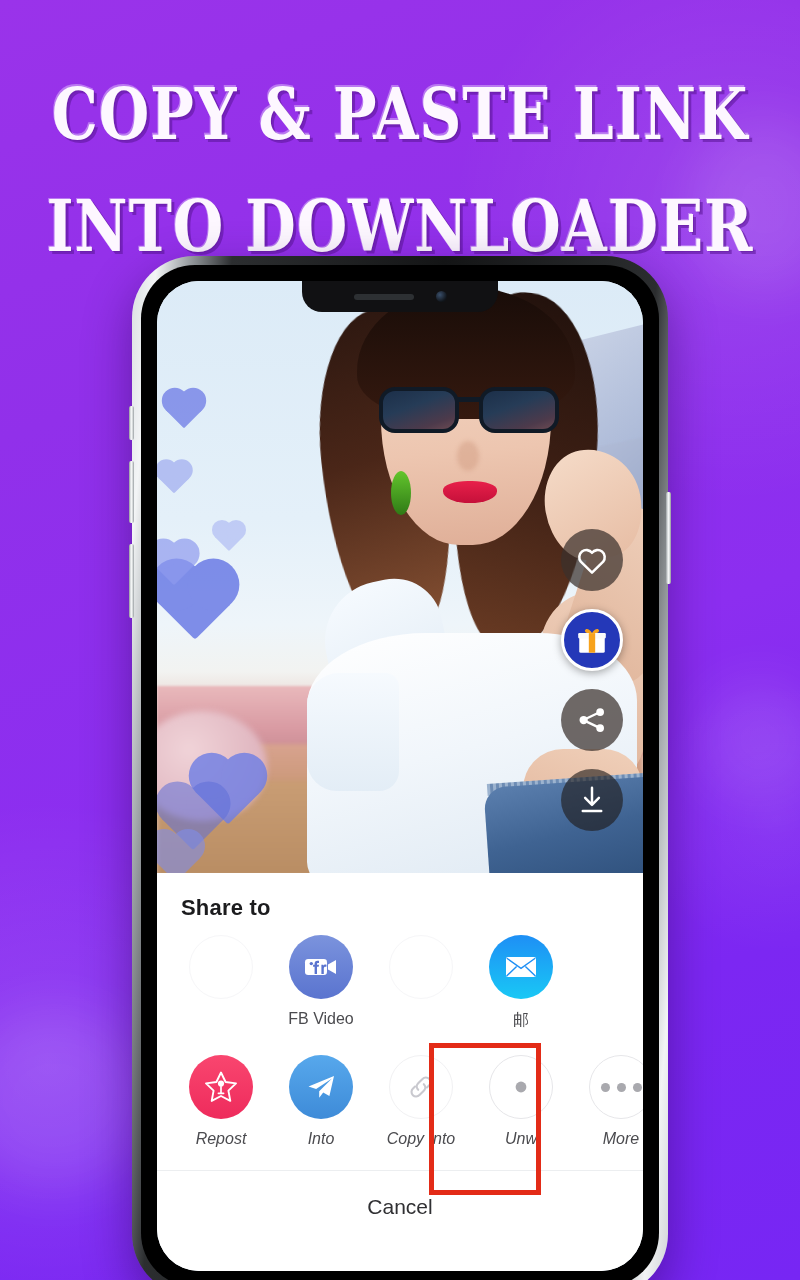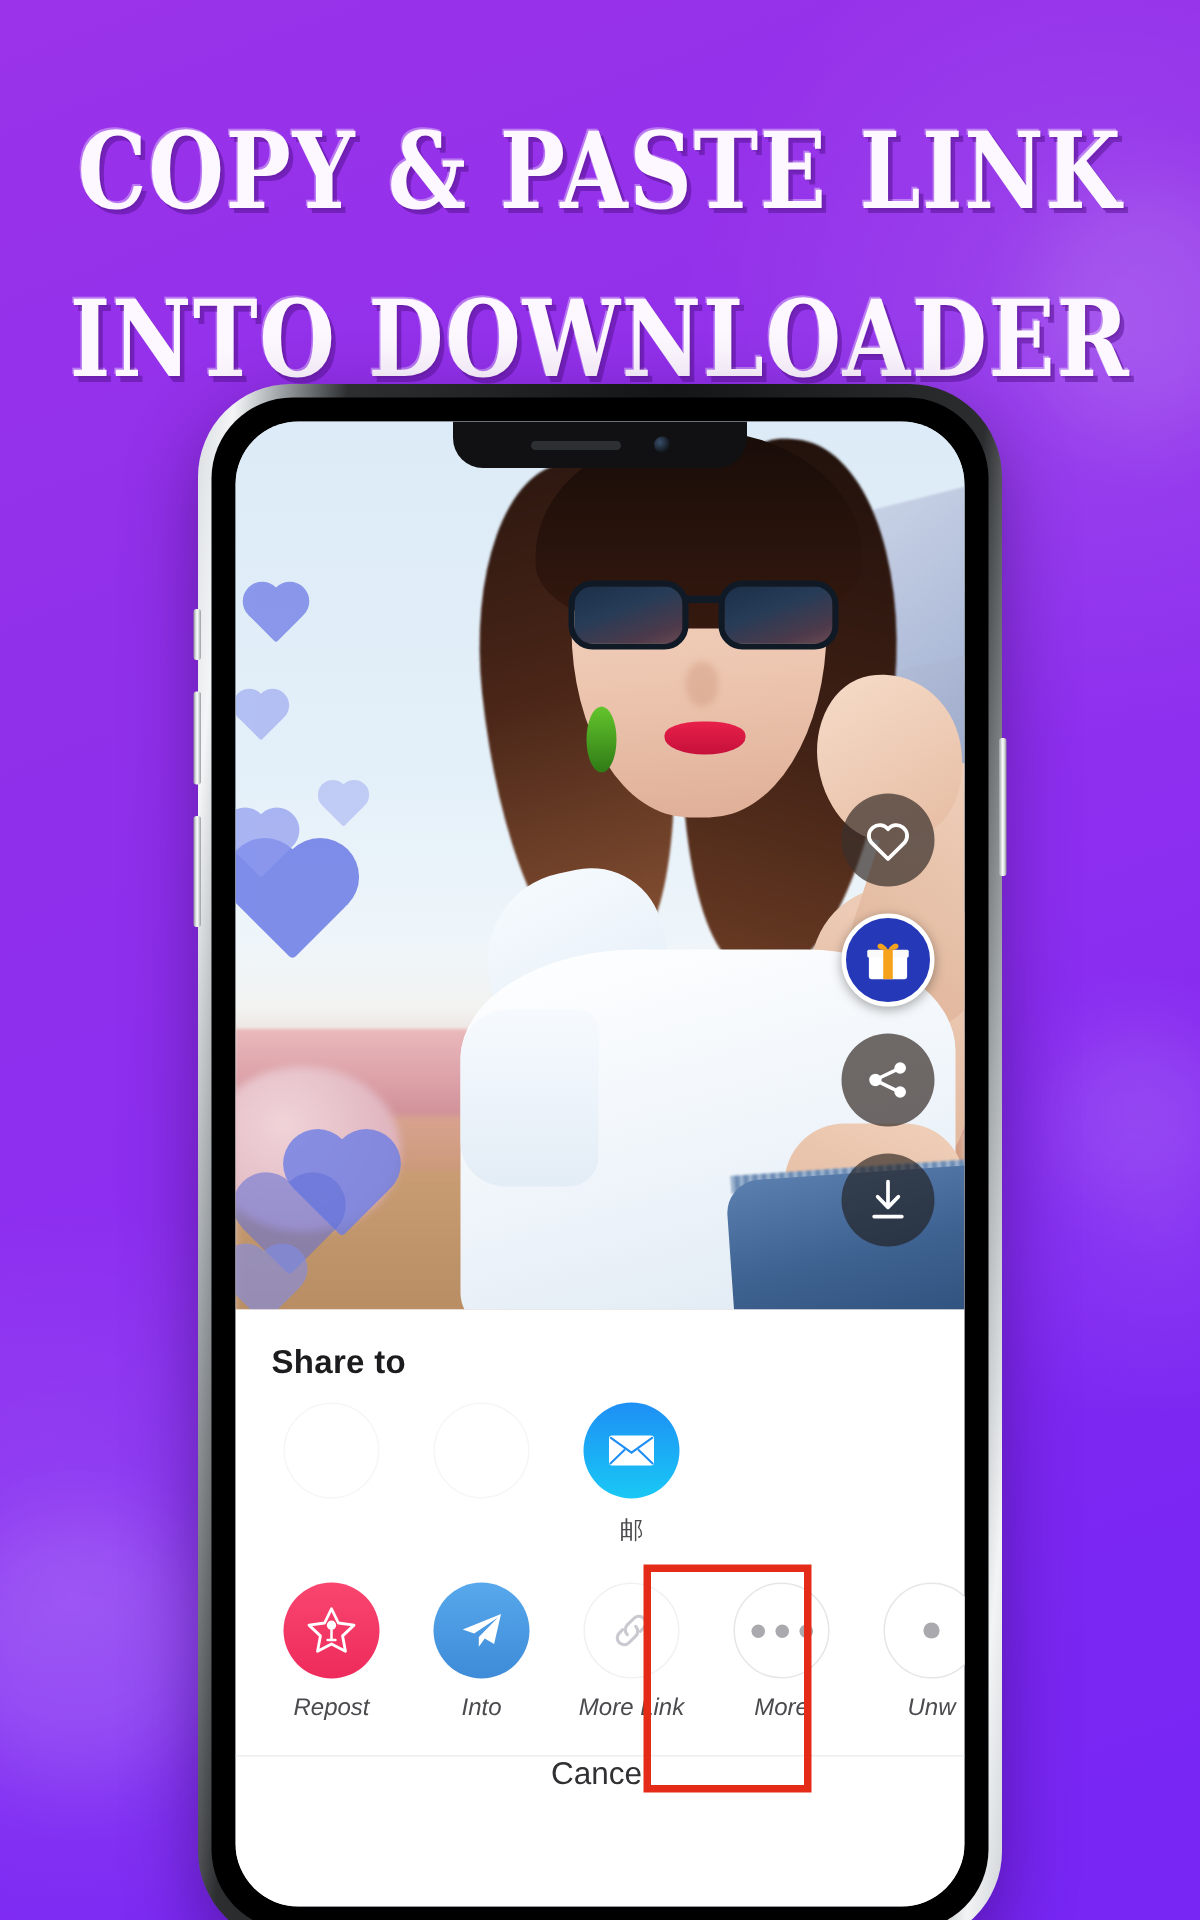--- a/index.html
+++ b/index.html
@@ -242,21 +242,21 @@
   #copy-highlight {
     position:absolute;
     border:5px solid #e32b17;
     left:272px; top:-12px; width:112px; height:152px;
     box-sizing:border-box;
     pointer-events:none;
   }
   #sheet-sep { height:1px; background:#eceef0; margin-top:22px; }
   #cancel-btn {
     flex:1;
-    display:flex; justify-content:center;
+    display:flex; align-items:center; justify-content:center;
     font-size:21px; color:#303033;
     padding-bottom:28px;
   }
 
   .dots { display:flex; gap:7px; }
   .dots i { width:9px; height:9px; border-radius:50%; background:#a9a9ae; display:block; }
 </style>
 </head>
 <body>
 
@@ -367,20 +367,32 @@
         <div id="sheet-title">Share to</div>
 
         <div class="share-row">
 
           <div class="share-item faint">
             <div class="ic ghost"></div>
             <div class="lbl"></div>
           </div>
 
 
+          <div class="share-item">
+            <div class="ic fb">
+              <svg width="38" height="30" viewBox="0 0 38 30">
+                <rect x="3" y="7" width="22" height="16" rx="3.2" fill="#fff"></rect>
+                <path d="M26 12.5 34 8v14l-8-4.5Z" fill="#fff"></path>
+                <circle cx="9.3" cy="11.6" r="1.7" fill="#5a74cf"></circle>
+                <path d="M12.6 22v-7.2h-1.5v-2.1h1.5v-1c0-1.9 1-2.9 2.8-2.9h1.6v2.2h-1.2c-.6 0-.8.3-.8.9v.8h2l-.3 2.1h-1.7V22Z" fill="#5a74cf"></path>
+                <path d="M19.4 22v-9.3h1.8l.2 1c.5-.8 1.2-1.1 2-1.1.5 0 .9.1 1.2.3l-.4 2.1c-.3-.1-.6-.2-1-.2-.8 0-1.4.5-1.4 1.7V22Z" fill="#5a74cf"></path>
+              </svg>
+            </div>
+            <div class="lbl">FB Video</div>
+          </div>
 
           <div class="share-item faint">
             <div class="ic ghost"></div>
             <div class="lbl"></div>
           </div>
 
           <div class="share-item">
             <div class="ic mail">
               <svg width="34" height="26" viewBox="0 0 34 26">
                 <rect x="2" y="3" width="30" height="20" rx="2" fill="#fff"></rect>
@@ -415,43 +427,43 @@
 
           <div class="share-item">
             <div class="ic outline" style="border-color:#f1f1f3;">
               <svg width="34" height="34" viewBox="0 0 34 34">
                 <g fill="none" stroke="#c9c9cf" stroke-width="2.1" stroke-linecap="round">
                   <path d="M14.2 19.8a4.6 4.6 0 0 1 0-6.5l4.3-4.3a4.6 4.6 0 1 1 6.5 6.5l-2.1 2.1"></path>
                   <path d="M19.8 14.2a4.6 4.6 0 0 1 0 6.5l-4.3 4.3a4.6 4.6 0 1 1-6.5-6.5l2.1-2.1"></path>
                 </g>
               </svg>
             </div>
-            <div class="lbl">More Link</div>
+            <div class="lbl">Copy Into</div>
+          </div>
+
+          <div class="share-item">
+            <div class="ic outline">
+              <svg width="28" height="28" viewBox="0 0 28 28">
+                <circle cx="14" cy="14" r="5.4" fill="#a9a9ae"></circle>
+              </svg>
+            </div>
+            <div class="lbl">Unw</div>
           </div>
 
           <div class="share-item">
             <div class="ic outline">
               <div class="dots">
                   <i></i>
                   <i></i>
                   <i></i>
                 </div>
             </div>
             <div class="lbl">More</div>
           </div>
 
-          <div class="share-item">
-            <div class="ic outline">
-              <svg width="28" height="28" viewBox="0 0 28 28">
-                <circle cx="14" cy="14" r="5.4" fill="#a9a9ae"></circle>
-              </svg>
-            </div>
-            <div class="lbl">Unw</div>
-          </div>
-
           <div id="copy-highlight"></div>
         </div>
 
         <div id="sheet-sep"></div>
 
         <div id="cancel-btn">
           <span>Cancel</span>
         </div>
       </div>
 

